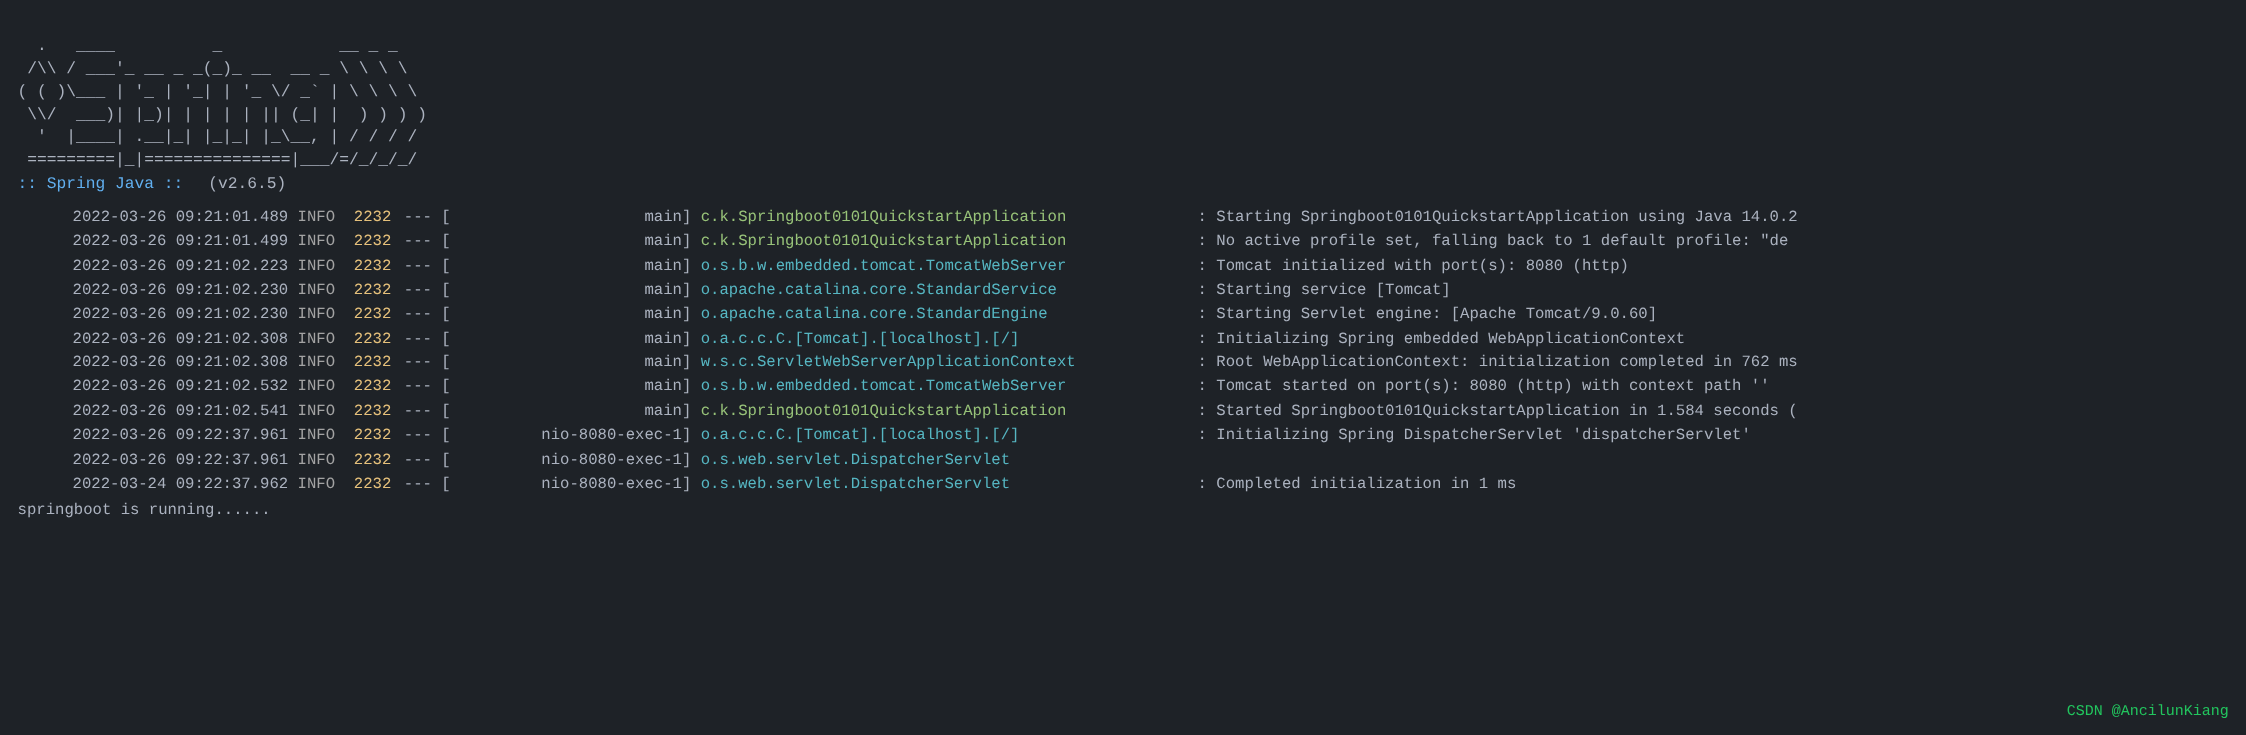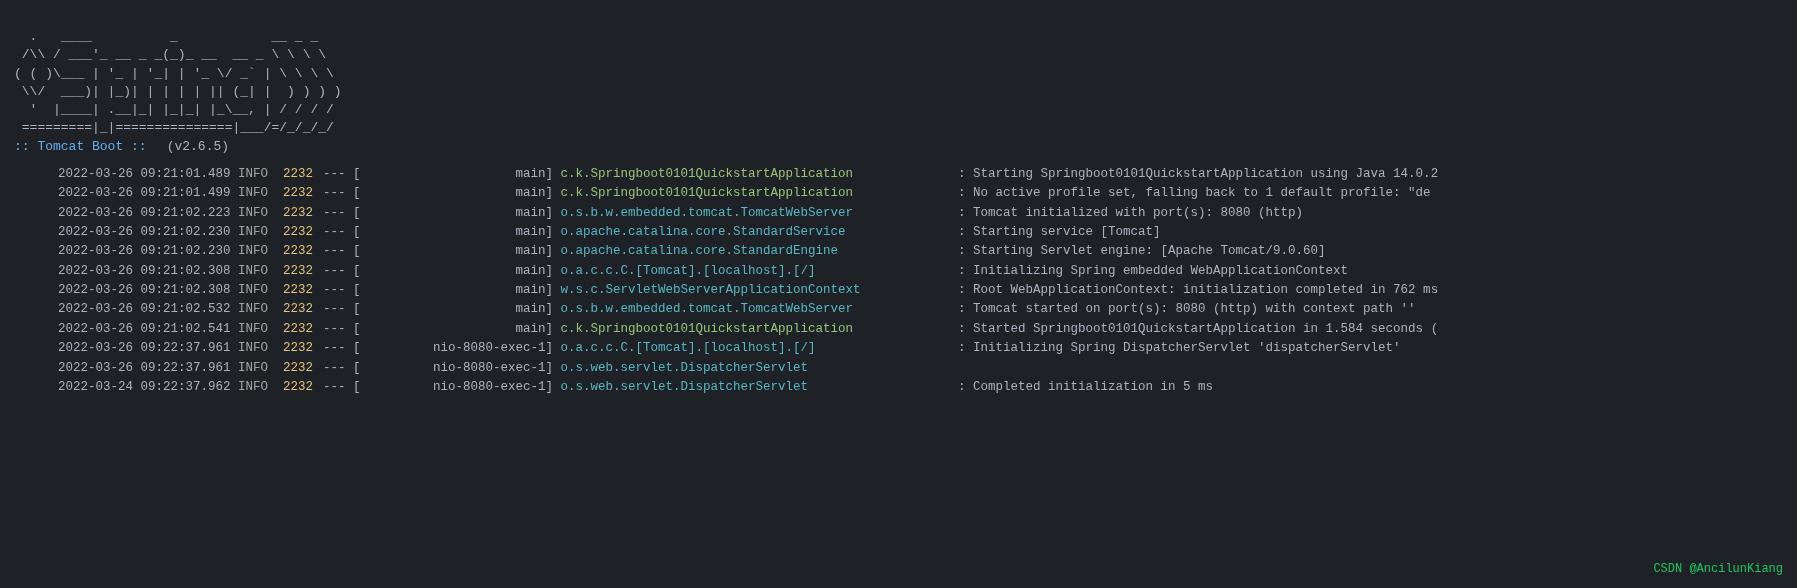--- a/index.html
+++ b/index.html
@@ -87,34 +87,35 @@
 
 <div>
   <div class="ascii-art">
   .   ____          _            __ _ _
  /\\ / ___'_ __ _ _(_)_ __  __ _ \ \ \ \
 ( ( )\___ | '_ | '_| | '_ \/ _` | \ \ \ \
  \\/  ___)| |_)| | | | | || (_| |  ) ) ) )
   '  |____| .__|_| |_|_| |_\__, | / / / /
  =========|_|===============|___/=/_/_/_/</div>
   <div style="display:flex; gap: 0px;">
-    <span class="spring-boot-label"> :: Tomcat Boot ::</span>
+    <span class="spring-boot-label"> :: Spring Java ::</span>
     <span class="spring-boot-version">                   (v2.6.5)</span>
   </div>
 
   <div class="log-container" id="log-lines">
   <div class="log-line"><span class="log-date">2022-03-26 09:21:01.489 </span><span class="log-level-info">INFO </span><span class="log-pid">2232 </span><span class="log-separator">--- [</span><span class="log-thread">           main] </span><span class="log-logger-app">c.k.Springboot0101QuickstartApplication</span><span class="log-message"> : Starting Springboot0101QuickstartApplication using Java 14.0.2</span></div>
       <div class="log-line"><span class="log-date">2022-03-26 09:21:01.499 </span><span class="log-level-info">INFO </span><span class="log-pid">2232 </span><span class="log-separator">--- [</span><span class="log-thread">           main] </span><span class="log-logger-app">c.k.Springboot0101QuickstartApplication</span><span class="log-message"> : No active profile set, falling back to 1 default profile: "de</span></div>
       <div class="log-line"><span class="log-date">2022-03-26 09:21:02.223 </span><span class="log-level-info">INFO </span><span class="log-pid">2232 </span><span class="log-separator">--- [</span><span class="log-thread">           main] </span><span class="log-logger-tomcat">o.s.b.w.embedded.tomcat.TomcatWebServer</span><span class="log-message"> : Tomcat initialized with port(s): 8080 (http)</span></div>
       <div class="log-line"><span class="log-date">2022-03-26 09:21:02.230 </span><span class="log-level-info">INFO </span><span class="log-pid">2232 </span><span class="log-separator">--- [</span><span class="log-thread">           main] </span><span class="log-logger-tomcat">o.apache.catalina.core.StandardService</span><span class="log-message"> : Starting service [Tomcat]</span></div>
       <div class="log-line"><span class="log-date">2022-03-26 09:21:02.230 </span><span class="log-level-info">INFO </span><span class="log-pid">2232 </span><span class="log-separator">--- [</span><span class="log-thread">           main] </span><span class="log-logger-tomcat">o.apache.catalina.core.StandardEngine</span><span class="log-message"> : Starting Servlet engine: [Apache Tomcat/9.0.60]</span></div>
       <div class="log-line"><span class="log-date">2022-03-26 09:21:02.308 </span><span class="log-level-info">INFO </span><span class="log-pid">2232 </span><span class="log-separator">--- [</span><span class="log-thread">           main] </span><span class="log-logger-tomcat">o.a.c.c.C.[Tomcat].[localhost].[/]</span><span class="log-message"> : Initializing Spring embedded WebApplicationContext</span></div>
       <div class="log-line"><span class="log-date">2022-03-26 09:21:02.308 </span><span class="log-level-info">INFO </span><span class="log-pid">2232 </span><span class="log-separator">--- [</span><span class="log-thread">           main] </span><span class="log-logger-tomcat">w.s.c.ServletWebServerApplicationContext</span><span class="log-message"> : Root WebApplicationContext: initialization completed in 762 ms</span></div>
       <div class="log-line"><span class="log-date">2022-03-26 09:21:02.532 </span><span class="log-level-info">INFO </span><span class="log-pid">2232 </span><span class="log-separator">--- [</span><span class="log-thread">           main] </span><span class="log-logger-tomcat">o.s.b.w.embedded.tomcat.TomcatWebServer</span><span class="log-message"> : Tomcat started on port(s): 8080 (http) with context path ''</span></div>
       <div class="log-line"><span class="log-date">2022-03-26 09:21:02.541 </span><span class="log-level-info">INFO </span><span class="log-pid">2232 </span><span class="log-separator">--- [</span><span class="log-thread">           main] </span><span class="log-logger-app">c.k.Springboot0101QuickstartApplication</span><span class="log-message"> : Started Springboot0101QuickstartApplication in 1.584 seconds (</span></div>
       <div class="log-line"><span class="log-date">2022-03-26 09:22:37.961 </span><span class="log-level-info">INFO </span><span class="log-pid">2232 </span><span class="log-separator">--- [</span><span class="log-thread">nio-8080-exec-1] </span><span class="log-logger-tomcat">o.a.c.c.C.[Tomcat].[localhost].[/]</span><span class="log-message"> : Initializing Spring DispatcherServlet 'dispatcherServlet'</span></div>
       <div class="log-line"><span class="log-date">2022-03-26 09:22:37.961 </span><span class="log-level-info">INFO </span><span class="log-pid">2232 </span><span class="log-separator">--- [</span><span class="log-thread">nio-8080-exec-1] </span><span class="log-logger-tomcat">o.s.web.servlet.DispatcherServlet</span></div>
-      <div class="log-line"><span class="log-date">2022-03-24 09:22:37.962 </span><span class="log-level-info">INFO </span><span class="log-pid">2232 </span><span class="log-separator">--- [</span><span class="log-thread">nio-8080-exec-1] </span><span class="log-logger-tomcat">o.s.web.servlet.DispatcherServlet</span><span class="log-message"> : Completed initialization in 5 ms</span></div>
+      <div class="log-line"><span class="log-date">2022-03-24 09:22:37.962 </span><span class="log-level-info">INFO </span><span class="log-pid">2232 </span><span class="log-separator">--- [</span><span class="log-thread">nio-8080-exec-1] </span><span class="log-logger-tomcat">o.s.web.servlet.DispatcherServlet</span><span class="log-message"> : Completed initialization in 1 ms</span></div>
     </div>
 
+  <div class="running-text">springboot is running......</div>
 </div>
 
 <div class="watermark">CSDN @AncilunKiang</div>
 
 </body></html>

